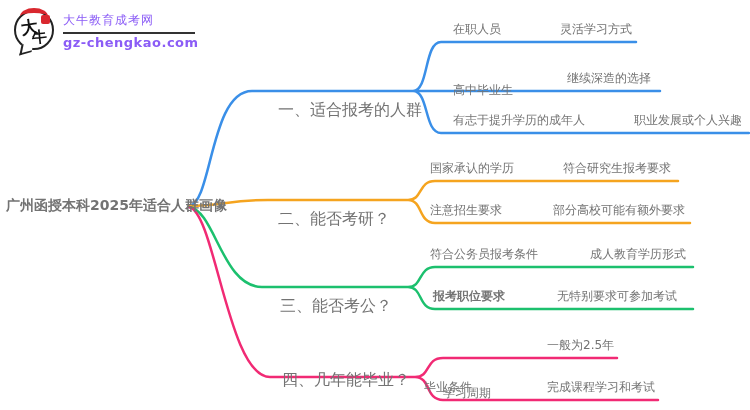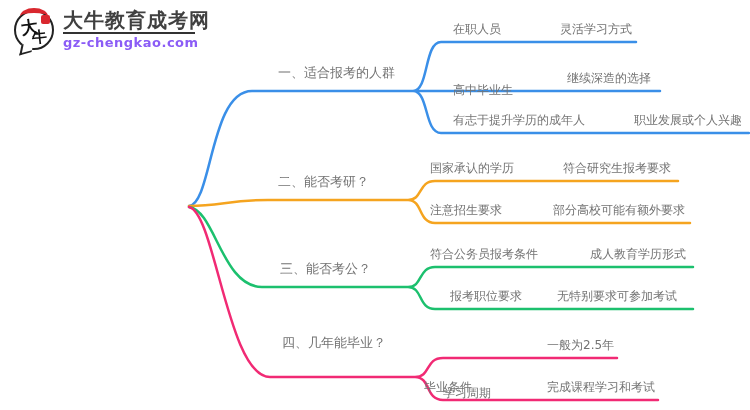--- a/index.html
+++ b/index.html
@@ -9,28 +9,28 @@
   
   .logo{position:absolute;left:14px;top:10px;display:flex;align-items:flex-start;}
   .logo-bubble{position:relative;width:40px;height:40px;border:2px solid #222;border-radius:50%;background:#fff;box-sizing:border-box;}
   .logo-arc{position:absolute;left:4px;top:-4px;width:28px;height:12px;border-top:5px solid #d9272e;border-radius:50%;}
   .logo-char{position:absolute;font-family:"DejaVu Serif","Liberation Serif",serif;font-weight:bold;color:#111;line-height:1;}
   .logo-char.c1{left:5px;top:7px;font-size:17px;transform:rotate(-8deg);}
   .logo-char.c2{left:16px;top:18px;font-size:15px;transform:rotate(-6deg);}
   .logo-seal{position:absolute;right:2px;top:3px;width:9px;height:9px;background:#d9272e;border-radius:2px;}
   .logo-tail{position:absolute;left:5px;bottom:-6px;width:9px;height:9px;background:#fff;border-left:2px solid #222;border-bottom:2px solid #222;transform:skewX(-28deg) rotate(-18deg);}
   .logo-text{margin-left:9px;}
-  .site-name{color:#404040;font-weight:bold;font-size:20px;line-height:20px;letter-spacing:1px;white-space:nowrap;}
+  .site-name{color:#8b5cf6;font-weight:normal;font-size:12px;line-height:20px;letter-spacing:1px;white-space:nowrap;}
   .logo-divider{width:132px;height:2px;background:#333;margin:2px 0 1px 0;}
   .site-domain{color:#8b5cf6;font-weight:bold;font-size:13px;line-height:15px;letter-spacing:.5px;}
 
   
   .node{position:absolute;color:#737373;white-space:nowrap;}
   .root-label{font-size:14px;font-weight:600;line-height:18px;}
-  .branch-label{font-size:13px;line-height:17px;}
+  .branch-label{font-size:16px;line-height:17px;margin-top:37px;}
   .sub-label,.sub-value{font-size:12px;line-height:16px;}
 
   svg{position:absolute;left:0;top:0;}
   svg path{fill:none;stroke-linecap:round;stroke-linejoin:round;}
 </style>
 </head>
 <body>
 
 <div class="stage">
 
@@ -58,41 +58,42 @@
              M408,200 C423,200 418,181 435,181 L678,181
              M408,200 C423,200 418,223 435,223 L690,223" stroke="#f5a41f"></path>
     <path stroke-width="2.5" d="M189,207 C215,210 222,287 262,287 L408,287
              M408,287 C423,287 418,267 435,267 L693,267
              M408,287 C423,287 418,309 435,309 L693,309" stroke="#1cc06e"></path>
     <path stroke-width="2.5" d="M189,207 C215,212 228,377 270,377 L415,377
              M415,377 C431,377 425,358 443,358 L617,358
              M415,377 C431,377 425,400 443,400 L658,400" stroke="#f12a74"></path>
   </svg>
 
+  <div class="node root-label" style="left:6px;top:196px;">广州函授本科2025年适合人群画像</div>
 
   <div class="node branch-label" style="left:278px;top:64px;">一、适合报考的人群</div>
   <div class="node branch-label" style="left:278px;top:173px;">二、能否考研？</div>
   <div class="node branch-label" style="left:280px;top:260px;">三、能否考公？</div>
   <div class="node branch-label" style="left:282px;top:334px;">四、几年能毕业？</div>
 
   <div class="node sub-label" style="left:453px;top:21px;">在职人员</div>
   <div class="node sub-value" style="left:560px;top:21px;">灵活学习方式</div>
   <div class="node sub-label" style="left:453px;top:70px;margin-top:12px;">高中毕业生</div>
   <div class="node sub-value" style="left:567px;top:70px;">继续深造的选择</div>
   <div class="node sub-label" style="left:453px;top:112px;">有志于提升学历的成年人</div>
   <div class="node sub-value" style="left:634px;top:112px;">职业发展或个人兴趣</div>
 
   <div class="node sub-label" style="left:430px;top:160px;">国家承认的学历</div>
   <div class="node sub-value" style="left:563px;top:160px;">符合研究生报考要求</div>
   <div class="node sub-label" style="left:430px;top:202px;">注意招生要求</div>
   <div class="node sub-value" style="left:553px;top:202px;">部分高校可能有额外要求</div>
 
   <div class="node sub-value" style="left:590px;top:246px;">成人教育学历形式</div>
   <div class="node sub-label" style="left:430px;top:246px;">符合公务员报考条件</div>
-  <div class="node sub-label" style="left:450px;top:288px;">报考职位要求</div>
+  <div class="node sub-label" style="left:433px;top:288px;font-weight:bold;">报考职位要求</div>
   <div class="node sub-value" style="left:557px;top:288px;">无特别要求可参加考试</div>
 
   <div class="node sub-label" style="left:443px;top:337px;margin-top:48px;">学习周期</div>
   <div class="node sub-value" style="left:547px;top:337px;">一般为2.5年</div>
   <div class="node sub-label" style="left:424px;top:379px;">毕业条件</div>
   <div class="node sub-value" style="left:547px;top:379px;">完成课程学习和考试</div>
 
 </div>
 
 </body></html>

